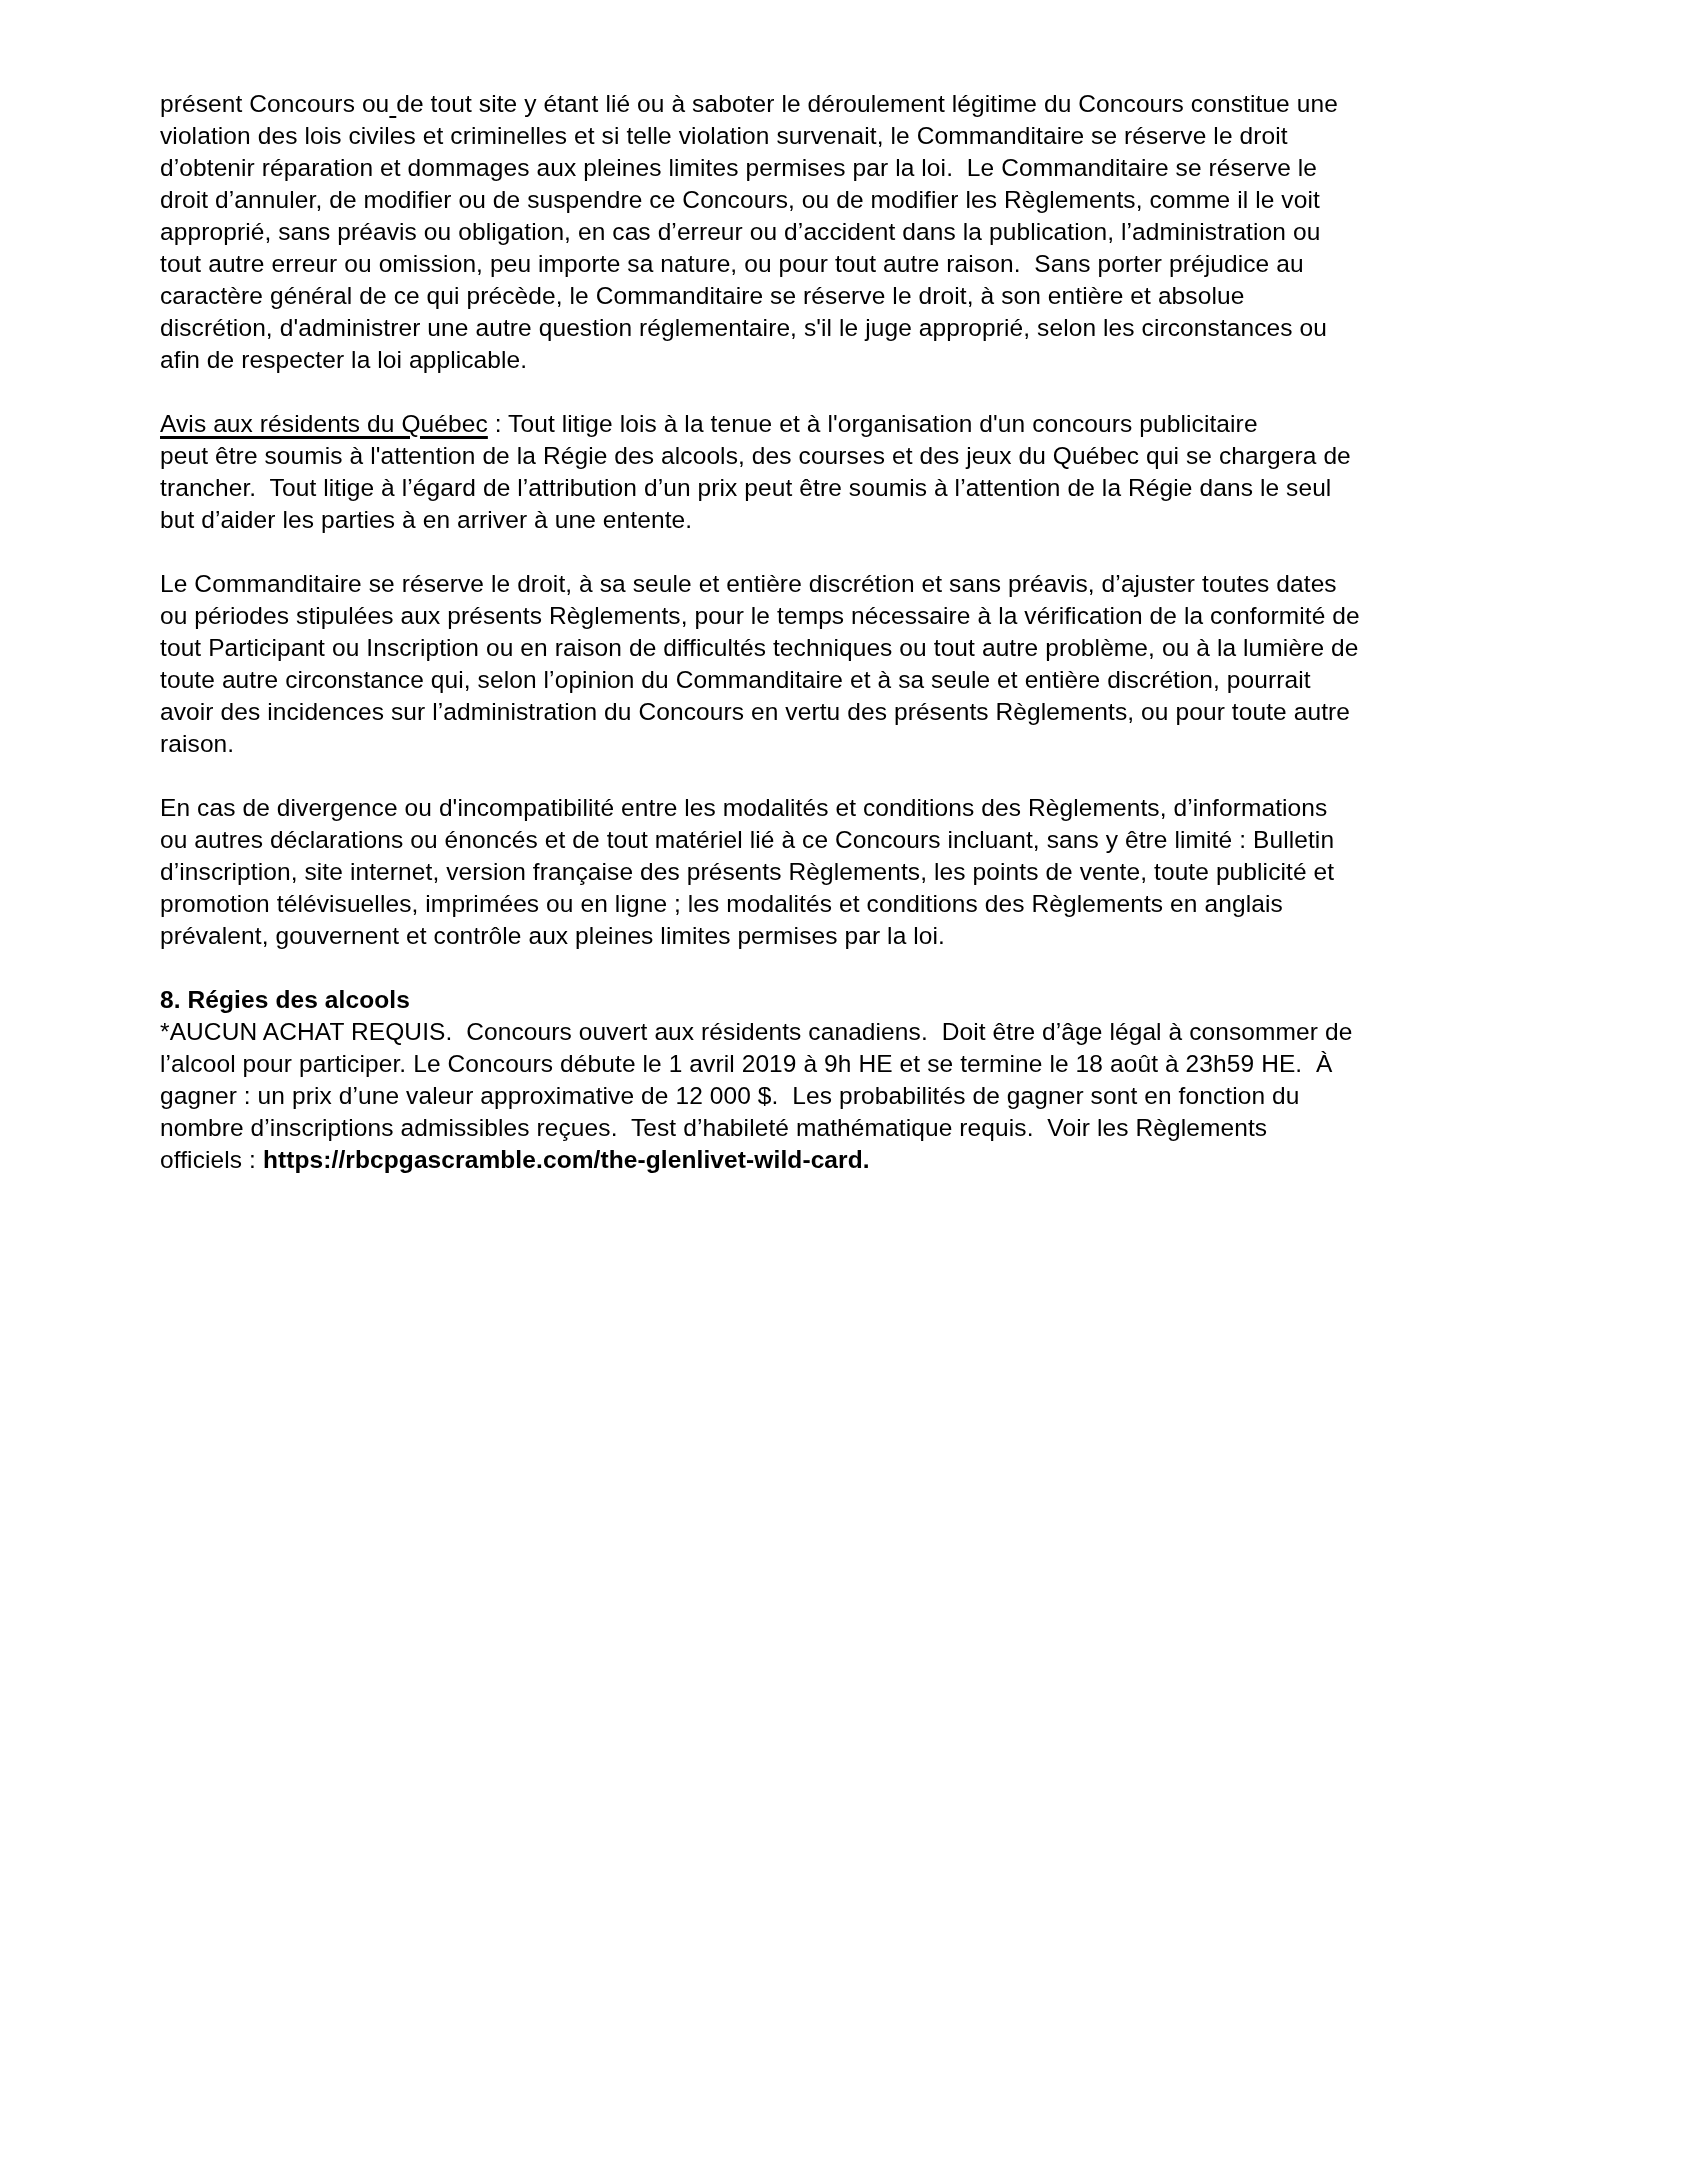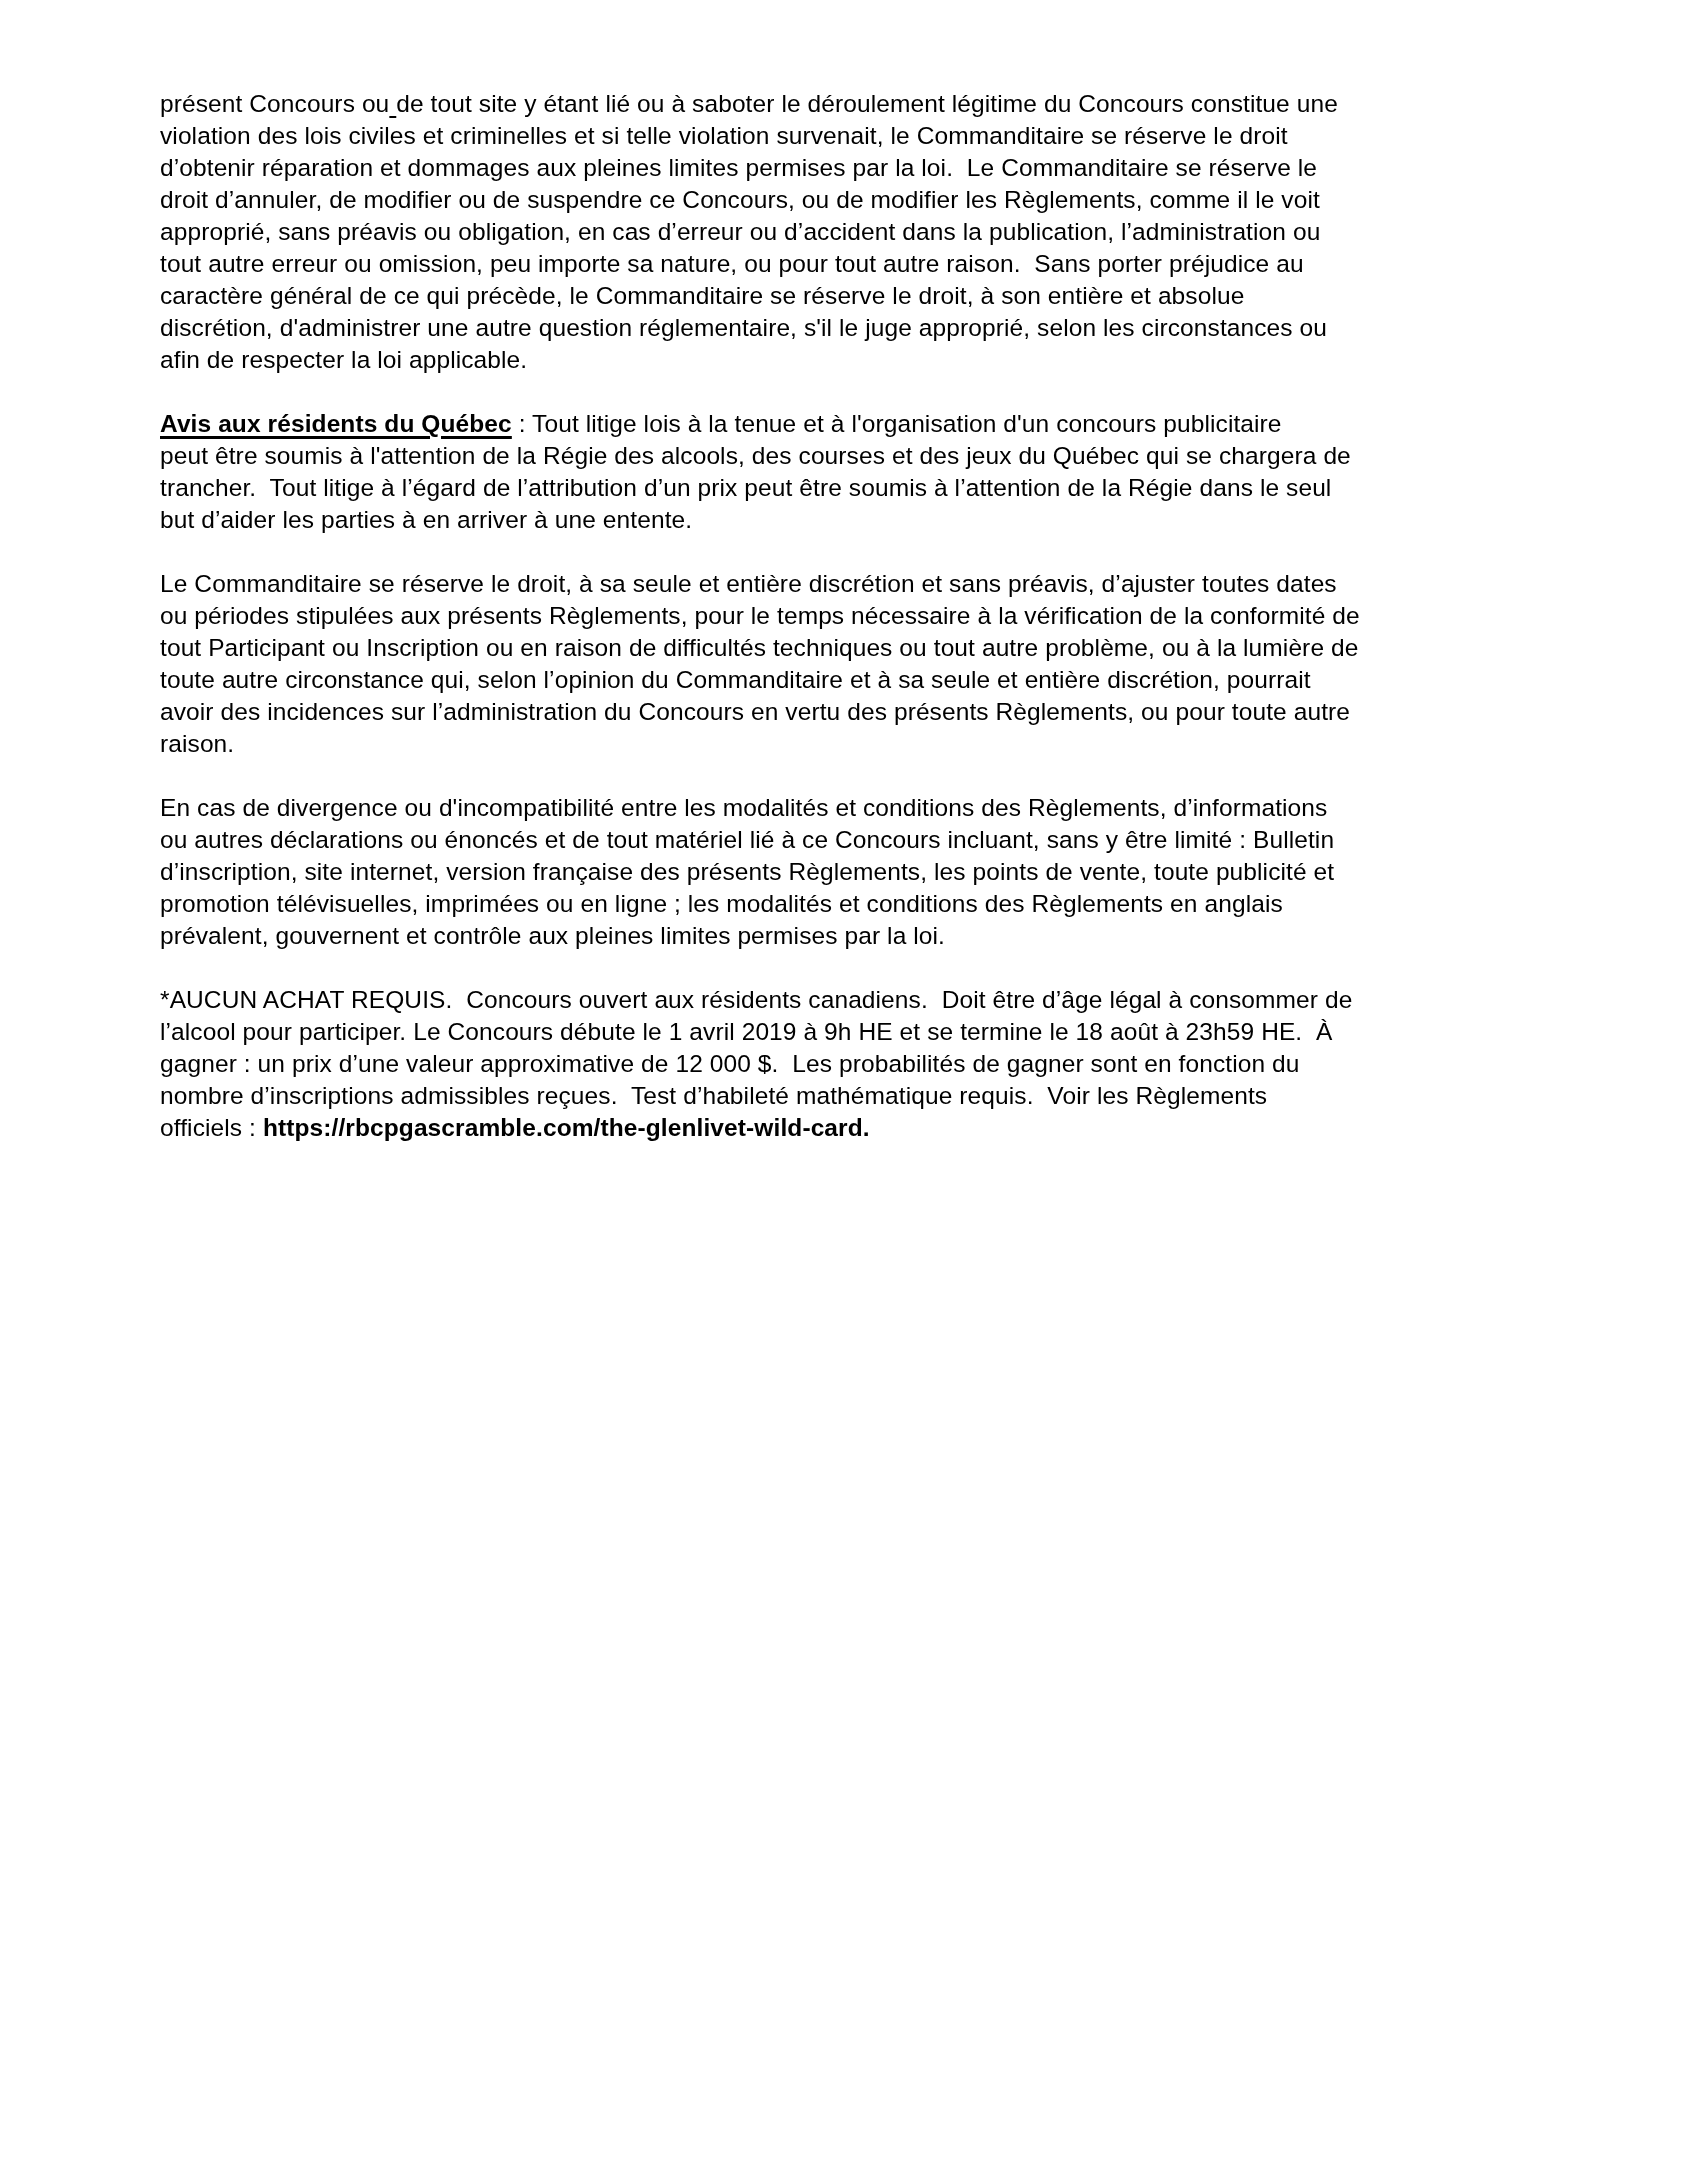--- a/index.html
+++ b/index.html
@@ -22,21 +22,21 @@
     letter-spacing:0.1px;
   }
   .para{
     margin:0 0 32px 0;
     white-space:pre-wrap;
   }
   .para.tight{margin-bottom:0;}
   .seg-block{display:block;white-space:pre-wrap;}
   .b{font-weight:bold;}
   .bu{
-    font-weight:bold;
+    font-weight:normal;
     text-decoration:underline;
     text-decoration-thickness:2.5px;
     text-underline-offset:4.2px;
   }
   .u{
     text-decoration:underline;
     text-decoration-thickness:1.7px;
     text-underline-offset:4.2px;
     white-space:pre;
   }
@@ -67,20 +67,21 @@
 toute autre circonstance qui, selon l’opinion du Commanditaire et à sa seule et entière discrétion, pourrait
 avoir des incidences sur l’administration du Concours en vertu des présents Règlements, ou pour toute autre
 raison.</p>
 
     <p class="para">En cas de divergence ou d'incompatibilité entre les modalités et conditions des Règlements, d’informations
 ou autres déclarations ou énoncés et de tout matériel lié à ce Concours incluant, sans y être limité : Bulletin
 d’inscription, site internet, version française des présents Règlements, les points de vente, toute publicité et
 promotion télévisuelles, imprimées ou en ligne ; les modalités et conditions des Règlements en anglais
 prévalent, gouvernent et contrôle aux pleines limites permises par la loi.</p>
 
+    <p class="para tight b">8. Régies des alcools</p>
 
 
     <p class="para"><span class="seg-block">*AUCUN ACHAT REQUIS.  Concours ouvert aux résidents canadiens.  Doit être d’âge légal à consommer de
 l’alcool pour participer. Le Concours débute le 1 avril 2019 à 9h HE et se termine le 18 août à 23h59 HE.  À
 gagner : un prix d’une valeur approximative de 12 000 $.  Les probabilités de gagner sont en fonction du
 nombre d’inscriptions admissibles reçues.  Test d’habileté mathématique requis.  Voir les Règlements</span><span>officiels : </span><span class="b">https://rbcpgascramble.com/the-glenlivet-wild-card.</span></p>
 
   </div>
 </div>
 

